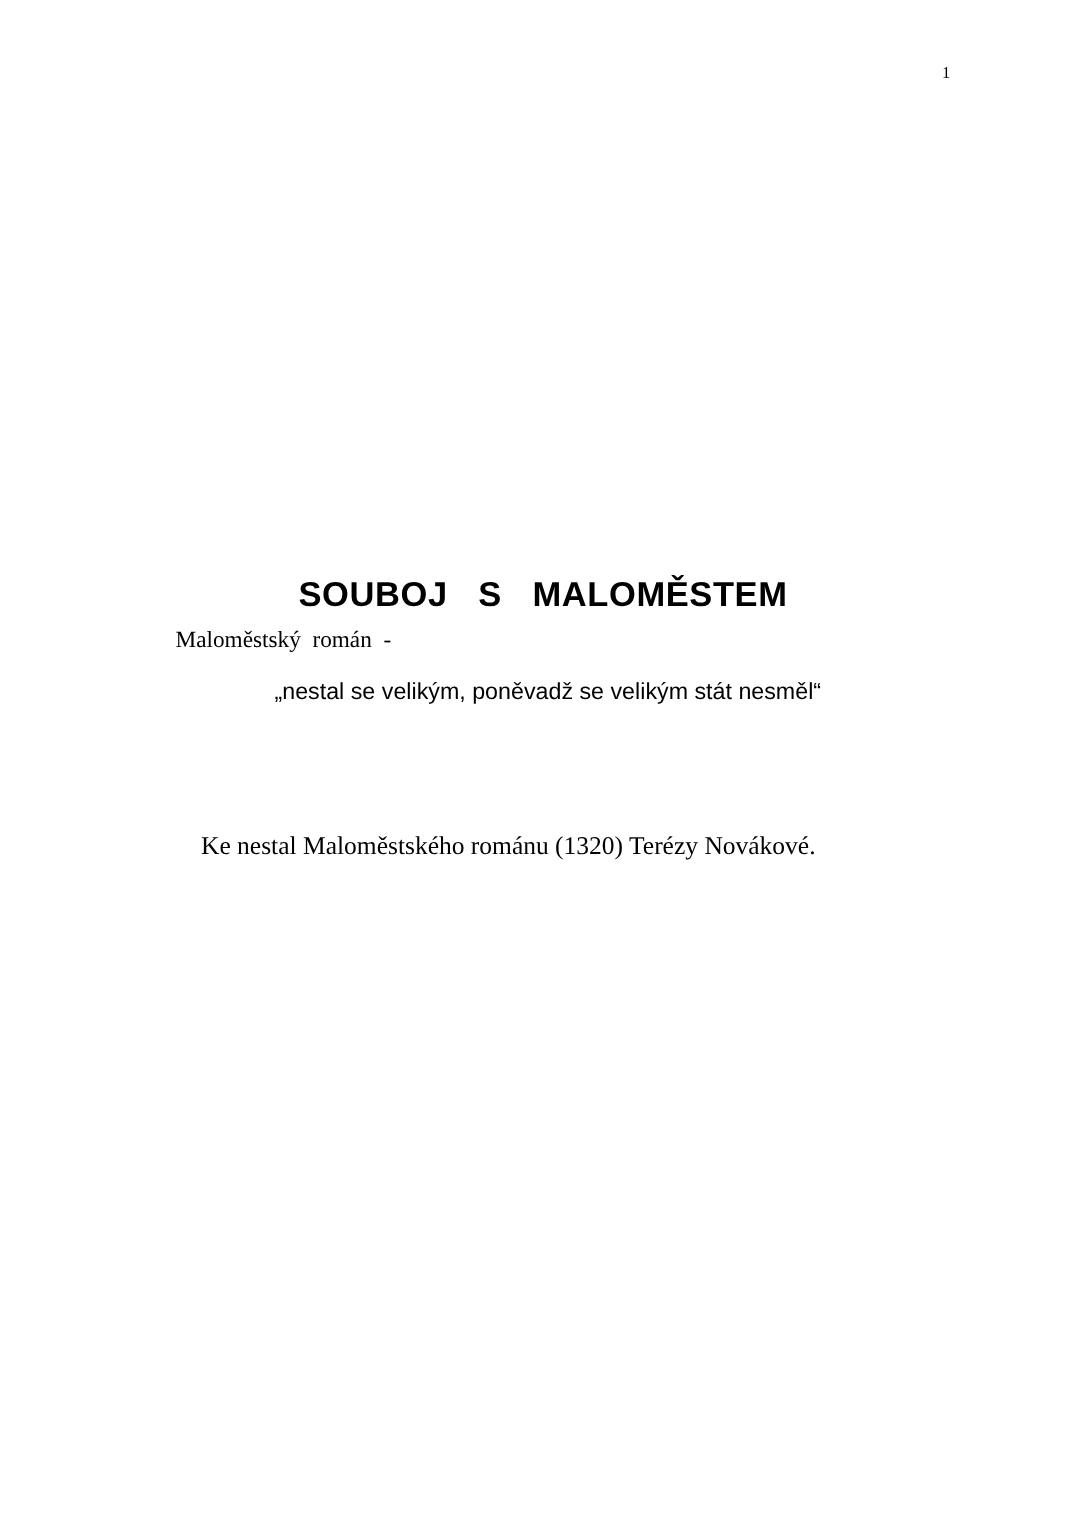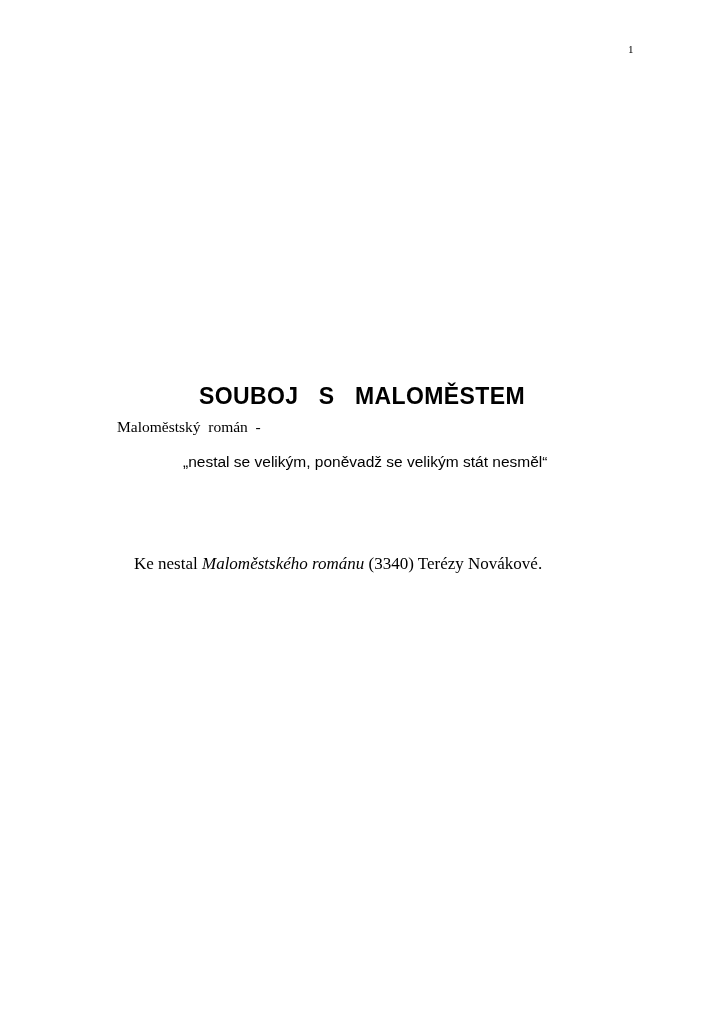--- a/index.html
+++ b/index.html
@@ -61,33 +61,32 @@
   }
   .attribution {
     position: absolute;
     top: 534px;
     left: 117px;
     font-family: "Liberation Serif", serif;
     font-size: 17px;
     white-space: pre;
   }
   .attribution .work {
-    font-style: italic;
   }
 </style>
 </head>
 <body>
 
 <div class="page">
 
   <div class="page-number">1</div>
 
   <h1 class="doc-title">SOUBOJ   S   MALOMĚSTEM</h1>
 
   <div class="subtitle-line1">Maloměstský  román  -</div>
 
   <div class="subtitle-line2">„nestal se velikým, poněvadž se velikým stát nesměl“</div>
 
   <div class="attribution">
-    <span>Ke nestal </span><span class="work">Maloměstského románu</span><span> (3340) Terézy Novákové.</span>
+    <span>Ke nestal </span><span class="work">Maloměstského románu</span><span> (1320) Terézy Novákové.</span>
   </div>
 
 </div>
 
 </body></html>

